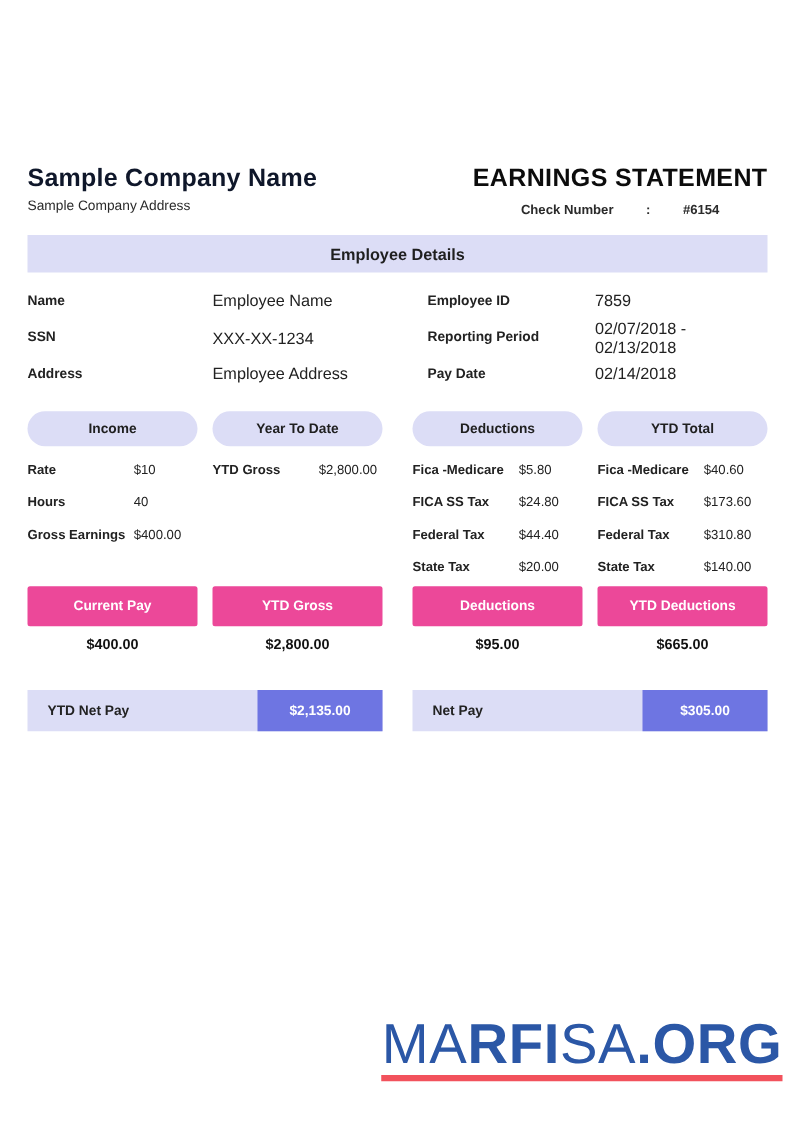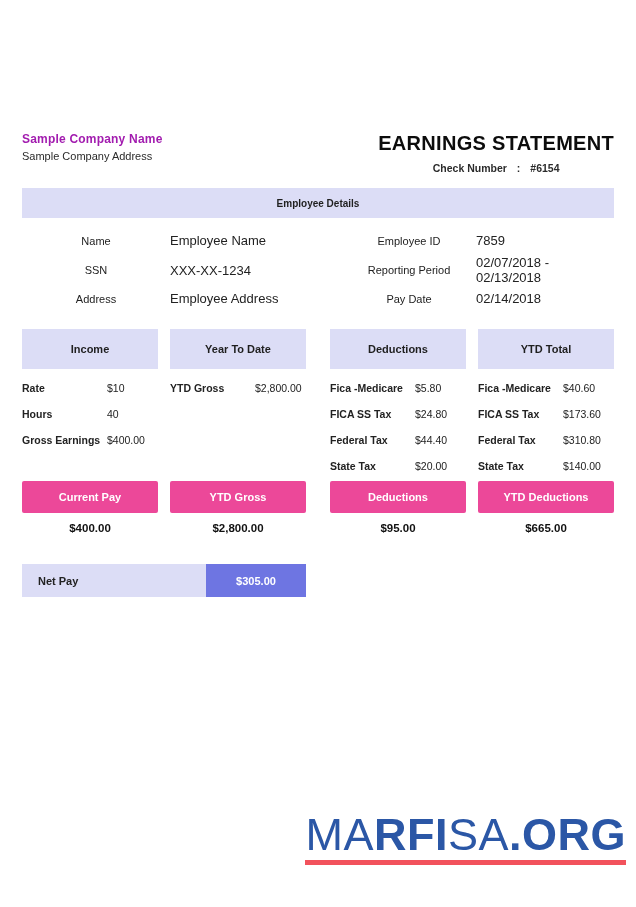--- a/index.html
+++ b/index.html
@@ -9,48 +9,48 @@
     position:relative;
     width:636px; height:907px;
     background:#ffffff;
     margin:0 auto;
     overflow:hidden;
   }
   .content { padding:132px 22px 0 22px; }
 
   
   .hdr { display:flex; justify-content:space-between; align-items:flex-start; }
-  .company-name { font-size:12px; font-weight:bold; color:#a21caf; letter-spacing:0.2px; }
+  .company-name { font-size:20px; font-weight:bold; color:#0f172a; letter-spacing:0.2px; }
   .company-address { font-size:11px; color:#2b2b2b; margin-top:4px; }
   .hdr-right { text-align:right; }
   .statement-title { font-size:20px; font-weight:800; color:#0c0c0c; letter-spacing:0.3px; }
   .check-line { margin-top:7px; font-size:10.5px; font-weight:bold; color:#2b2b2b;
-                display:flex; justify-content:center; gap:10px; }
+                display:flex; justify-content:center; gap:26px; }
 
   
   .banner {
     margin-top:14px; height:30px; background:#dcddf6;
     display:flex; align-items:center; justify-content:center;
-    font-size:10px; font-weight:bold; color:#1f1f1f;
+    font-size:13px; font-weight:bold; color:#1f1f1f;
   }
 
   
   .details { margin-top:8px; }
   .det-row { display:grid; grid-template-columns:148px 172px 134px auto; height:29px; align-items:center; }
-  .det-label { font-size:11px; font-weight:normal; color:#222;text-align:center; }
+  .det-label { font-size:11px; font-weight:bold; color:#222; }
   .det-value { font-size:13px; color:#222; }
 
   
   .quad { display:flex; gap:24px; margin-top:16px; }
   .half { display:flex; gap:12px; width:284px; }
   .qcol { width:136px; }
   .qcol-header {
-    height:40px; background:#dcddf6;
+    height:28px; background:#dcddf6;
     display:flex; align-items:center; justify-content:center;
-    font-size:11px; font-weight:bold; color:#1f1f1f;
+    font-size:11px; font-weight:bold; color:#1f1f1f;border-radius:14px;
   }
   .qcol-rows { padding-top:6px; min-height:108px; }
   .qrow { display:grid; grid-template-columns:85px auto; height:26px; align-items:center; }
   .qrow .lbl { font-size:10.5px; font-weight:bold; color:#222; }
   .qrow .val { font-size:10.5px; color:#222; }
 
   
   .btn-band { display:flex; gap:24px; margin-top:2px; }
   .btn {
     width:136px; height:32px; background:#ec4899; border:none; border-radius:2px;
@@ -221,20 +221,24 @@
         <div class="sum-val">$2,800.00</div>
       </div>
       <div class="half">
         <div class="sum-val">$95.00</div>
         <div class="sum-val">$665.00</div>
       </div>
     </div>
 
     <div class="totals">
       <div class="total-bar">
+        <span class="total-label">YTD Net Pay</span>
+        <span class="total-box">$2,135.00</span>
+      </div>
+      <div class="total-bar">
         <span class="total-label">Net Pay</span>
         <span class="total-box">$305.00</span>
       </div>
     </div>
 
   </div>
 
   <div class="footer">
     <a class="logo" href="#"><span class="lt">MA</span><span class="hv">RFI</span><span class="lt">SA</span><span class="hv">.ORG</span></a>
   </div>

